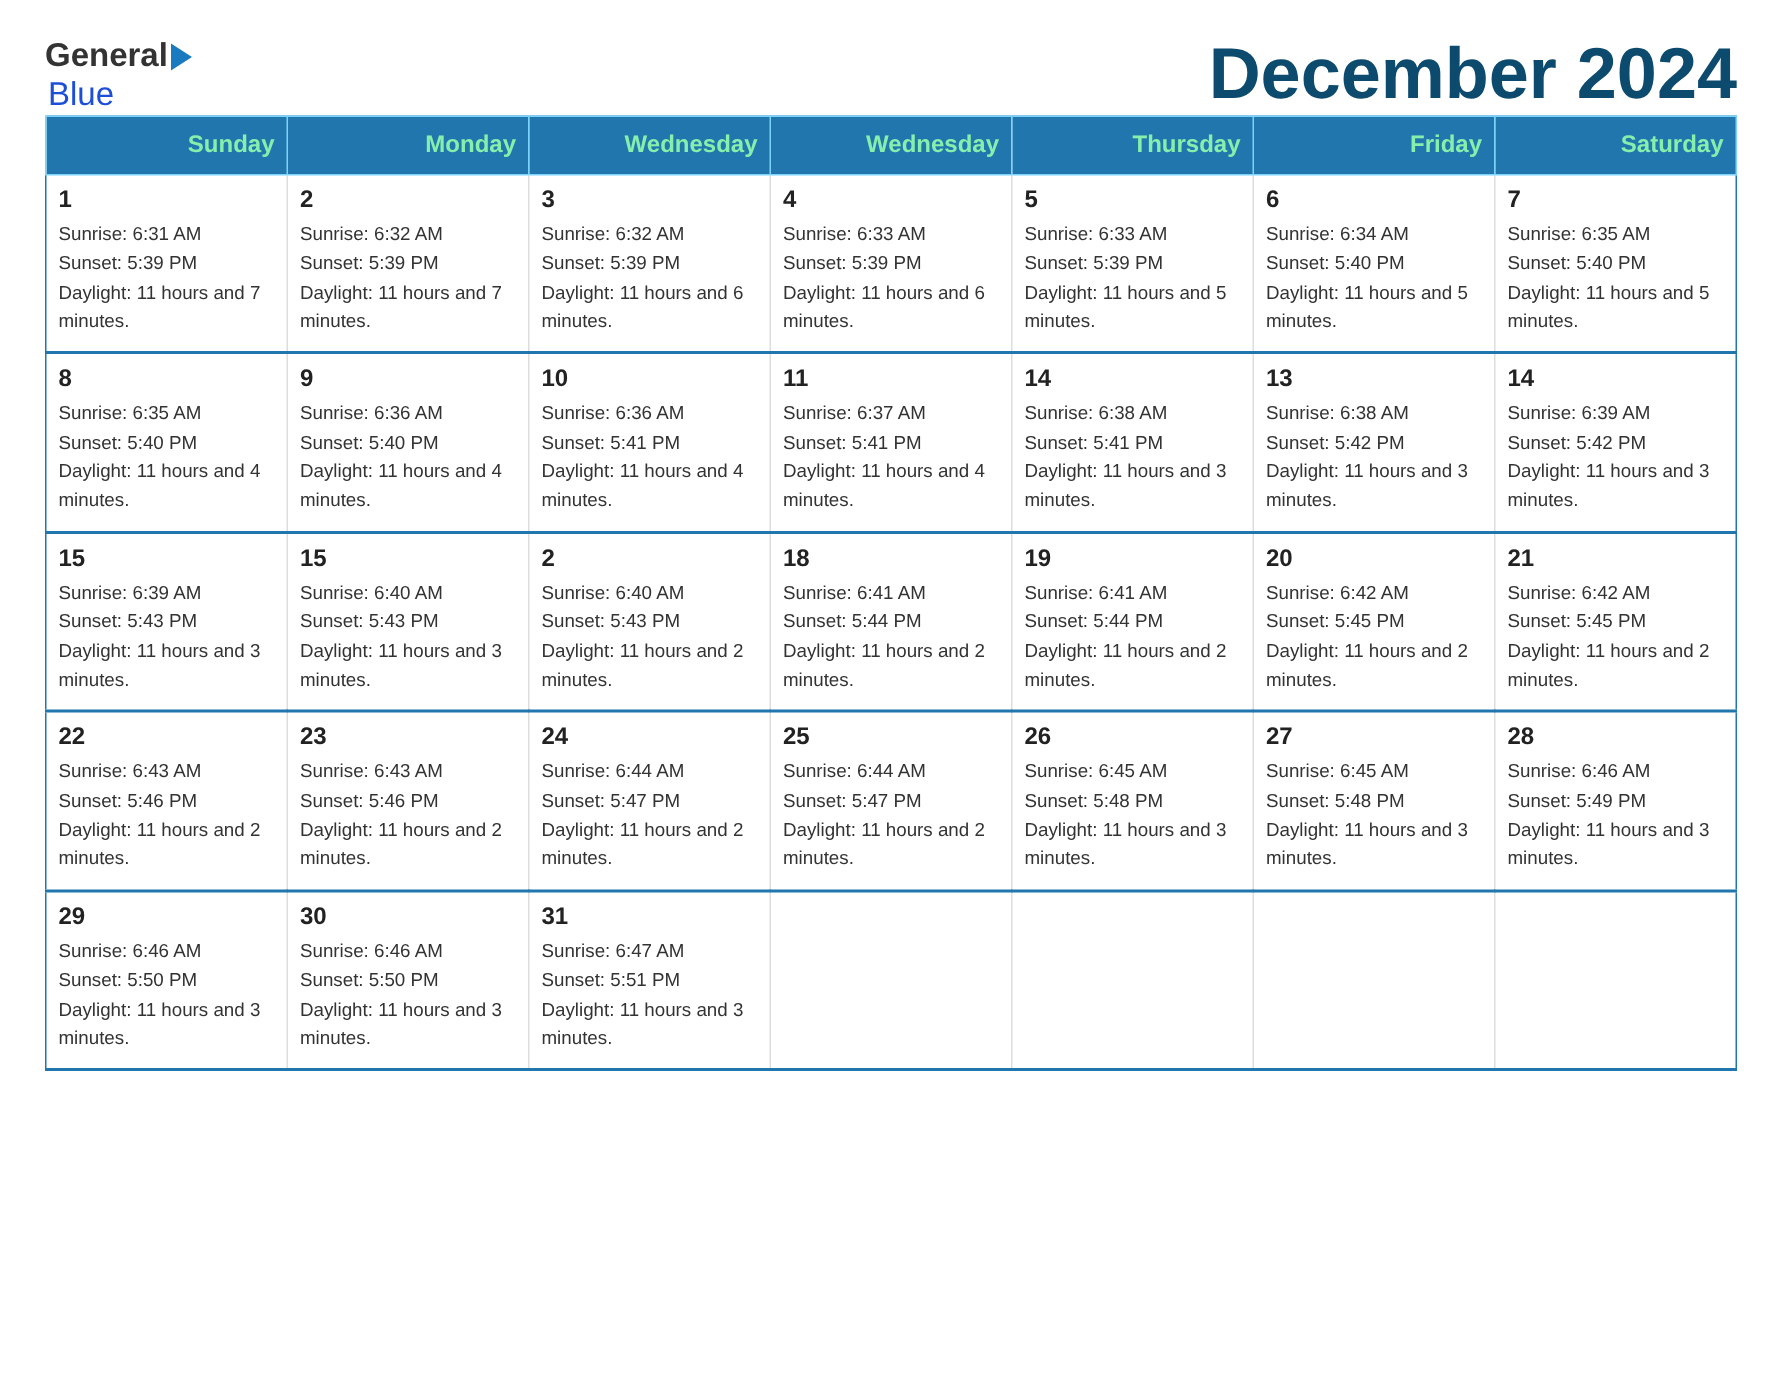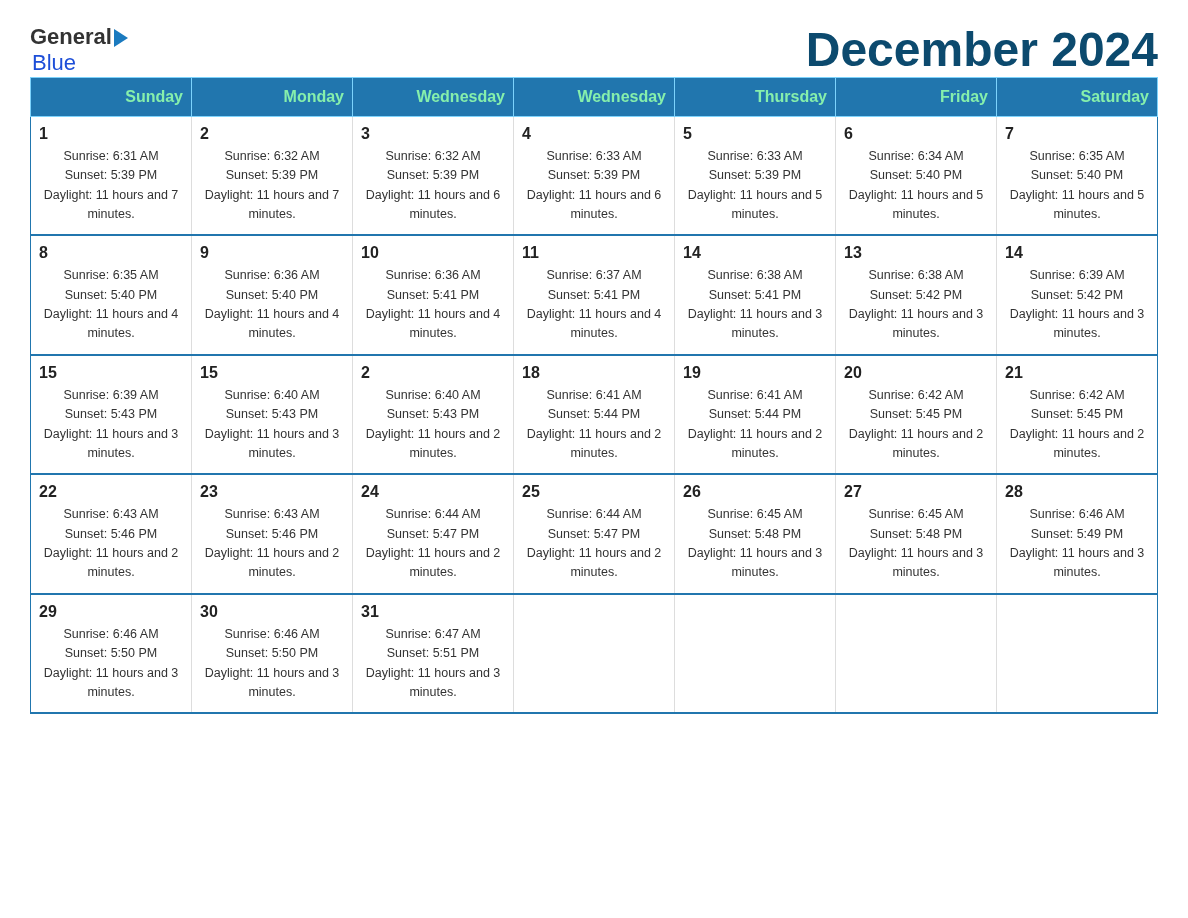--- a/index.html
+++ b/index.html
@@ -68,21 +68,20 @@
       font-size: 16px;
       font-weight: bold;
       color: #222;
       display: block;
       margin-bottom: 4px;
     }
     .day-info {
       font-size: 12.5px;
       color: #333;
       line-height: 1.55;
-      text-align: center;
     }
     .empty-cell {
       background: #fff;
     }
     .logo-wrapper {
       display: flex;
       flex-direction: column;
       align-items: flex-start;
     }
     .logo-line1 {

